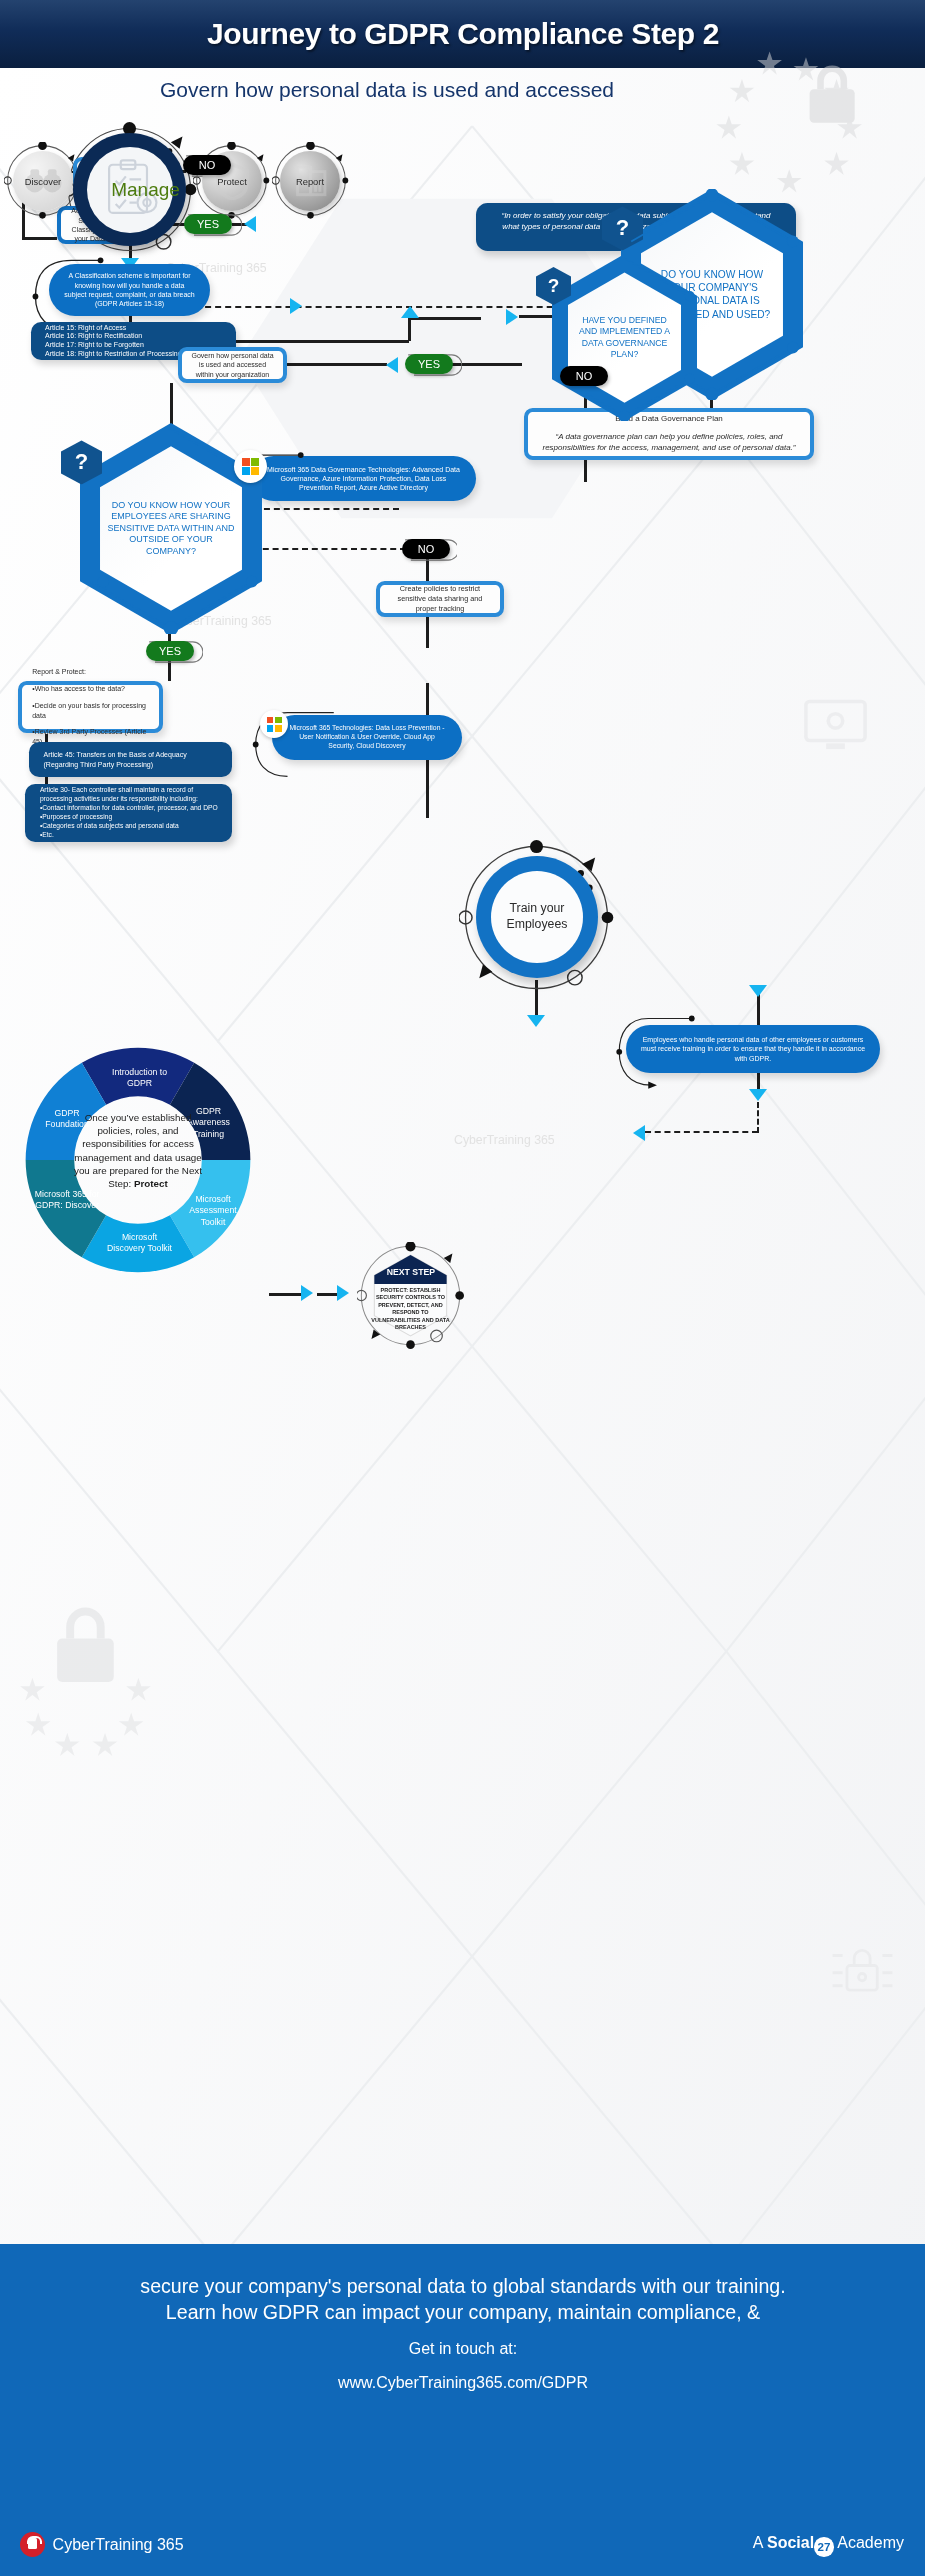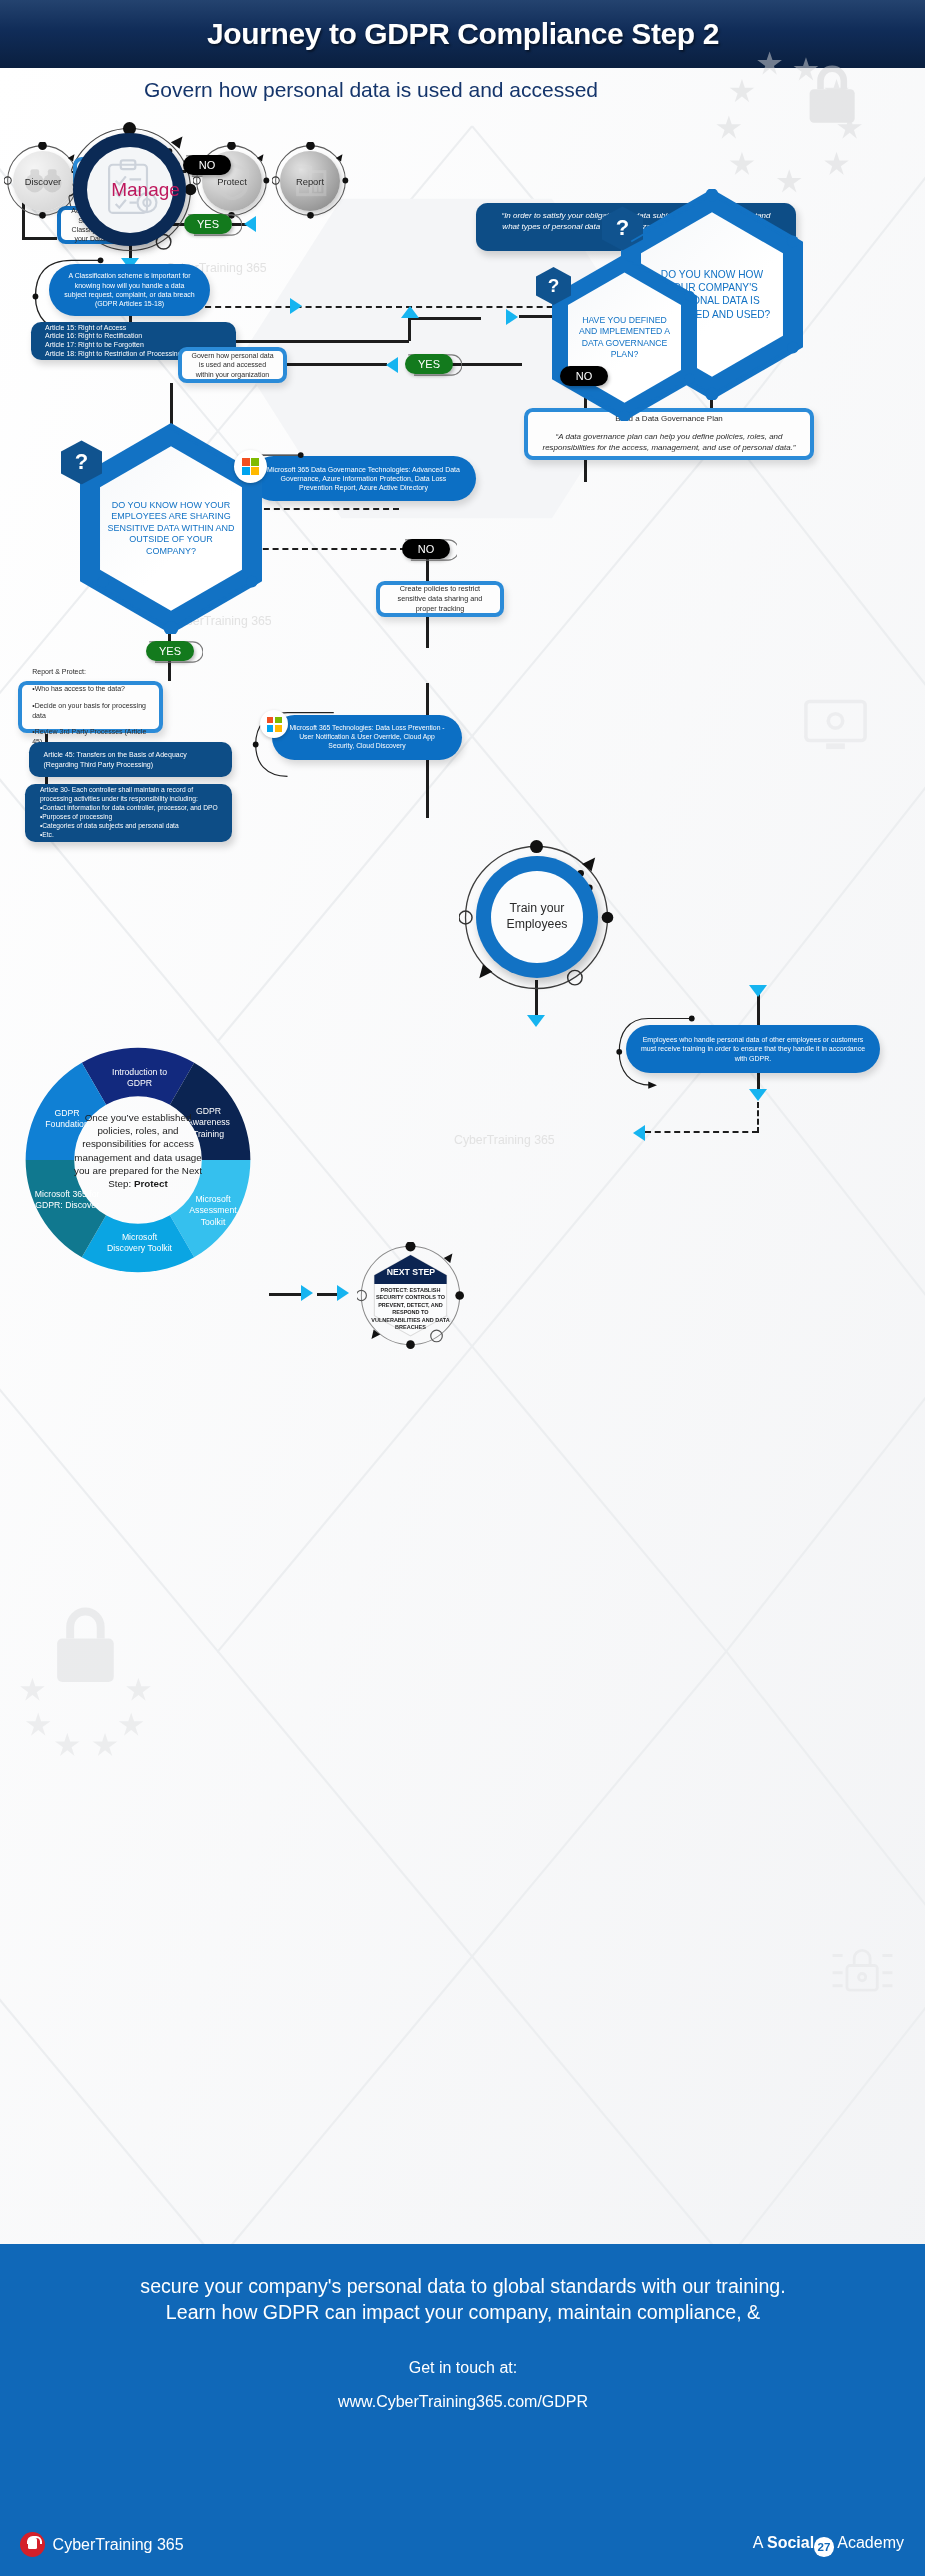--- a/index.html
+++ b/index.html
@@ -18,21 +18,21 @@
     background: linear-gradient(180deg,#1b3a66 0%, #0b2palette 0%, #0d2a52 40%, #0a2145 100%);
     background: linear-gradient(180deg,#24436f 0%, #102c58 45%, #0a1f3f 100%);
     display:flex; align-items:center; justify-content:center;
   }
   .header h1 {
     color:#fff; font-size:30px; font-weight:bold; letter-spacing:-0.4px;
     text-shadow: 1.5px 1.5px 2.2px rgba(0,0,0,.45);
     font-family:"Liberation Sans", sans-serif;
   }
   .subtitle {
-    position:absolute; left:0; top:78px; width:742px; text-align:center;
+    position:absolute; left:16px; top:78px; width:742px; text-align:center;
     color:#15356b; font-size:21px;
   }
 
   
   .bg-geo { position:absolute; left:0; top:68px; width:926px; height:2439px; z-index:0; }
 
   
   .node { position:absolute; z-index:5; }
 
   .wbox { 
@@ -120,21 +120,21 @@
 
   
   .nextstep { position:absolute; z-index:6; }
 
   
   .footer {
     position:absolute; left:0; top:2244px; width:926px; height:332px;
     background:#1068b8; color:#fff; text-align:center;
   }
   .footer .f1 { font-size:19.6px; line-height:1.35; padding-top:29px; }
-  .footer .f2 { font-size:16px; margin-top:33px; }
+  .footer .f2 { font-size:16px; margin-top:14px; }
   .footer .f3 { font-size:16px; margin-top:14.5px; }
   .footer .f4 { font-size:16px; margin-top:16px; }
   .brand-left { position:absolute; left:20.3px; bottom:19px; display:flex; align-items:center; gap:7.3px; }
   .brand-right { position:absolute; right:22px; bottom:19px; font-size:16px; }
   .brand-right b { font-weight:bold; }
   .badge27 { display:inline-block; width:19.6px;height:19.6px;border-radius:50%;background:#fff;color:#1068b8;
              font-size:11.6px; font-weight:bold; line-height:19.6px; text-align:center; vertical-align:-3.6px;}
   .ct-logo { width:25px;height:25px;border-radius:50%;background:#d4202a; position:relative; }
   .ct-logo:after{ content:""; position:absolute; left:8px; top:5.8px; width:8.7px;height:11.6px;
      background:#fff; border-radius:1.5px;}
@@ -266,21 +266,21 @@
   <div class="circ" style="left:73px; top:133px; width:113px; height:113px; background:#0b2a55; box-shadow:2.9px 5.1px 8.7px rgba(0,0,0,.25);">
     <div style="width:86px;height:86px;border-radius:50%;background:#f4f6f8;display:flex;align-items:center;justify-content:center;position:relative;">
       <svg width="67" height="67" viewBox="0 0 92 92" style="position:absolute;opacity:.32;">
         <rect x="18" y="12" width="52" height="66" rx="5" fill="none" stroke="#7d8ba0" stroke-width="3"></rect>
         <rect x="34" y="6" width="20" height="12" rx="3" fill="none" stroke="#7d8ba0" stroke-width="3"></rect>
         <path d="M27 34 l5 5 9 -11 M27 50 l5 5 9 -11 M27 66 l5 5 9 -11" stroke="#7d8ba0" stroke-width="3" fill="none"></path>
         <path d="M46 32 h16 M46 48 h16 M46 64 h10" stroke="#7d8ba0" stroke-width="3"></path>
         <circle cx="70" cy="64" r="13" fill="none" stroke="#7d8ba0" stroke-width="3"></circle>
         <circle cx="70" cy="64" r="5" fill="none" stroke="#7d8ba0" stroke-width="3"></circle>
       </svg>
-      <span style="position:relative;z-index:2;font-size:19px;color:#be185d;margin-left:32px;">Manage</span>
+      <span style="position:relative;z-index:2;font-size:19px;color:#4d7c0f;margin-left:32px;">Manage</span>
     </div>
   </div>
 
   <svg class="node" style="left:193px; top:142px;" width="77" height="77" viewBox="0 0 106 106">
     <circle cx="53" cy="53" r="48" fill="none" stroke="#5c5c5c" stroke-width="1.4"></circle>
     <circle cx="53" cy="5" r="6" fill="#111"></circle>
       <circle cx="5" cy="53" r="5" fill="none" stroke="#333" stroke-width="1.4"></circle>
     <circle cx="101" cy="53" r="4" fill="#111"></circle>
       <circle cx="53" cy="101" r="4.5" fill="#111"></circle>
     <path d="M88 22 l9 -5 -2 10 z" fill="#111"></path>

